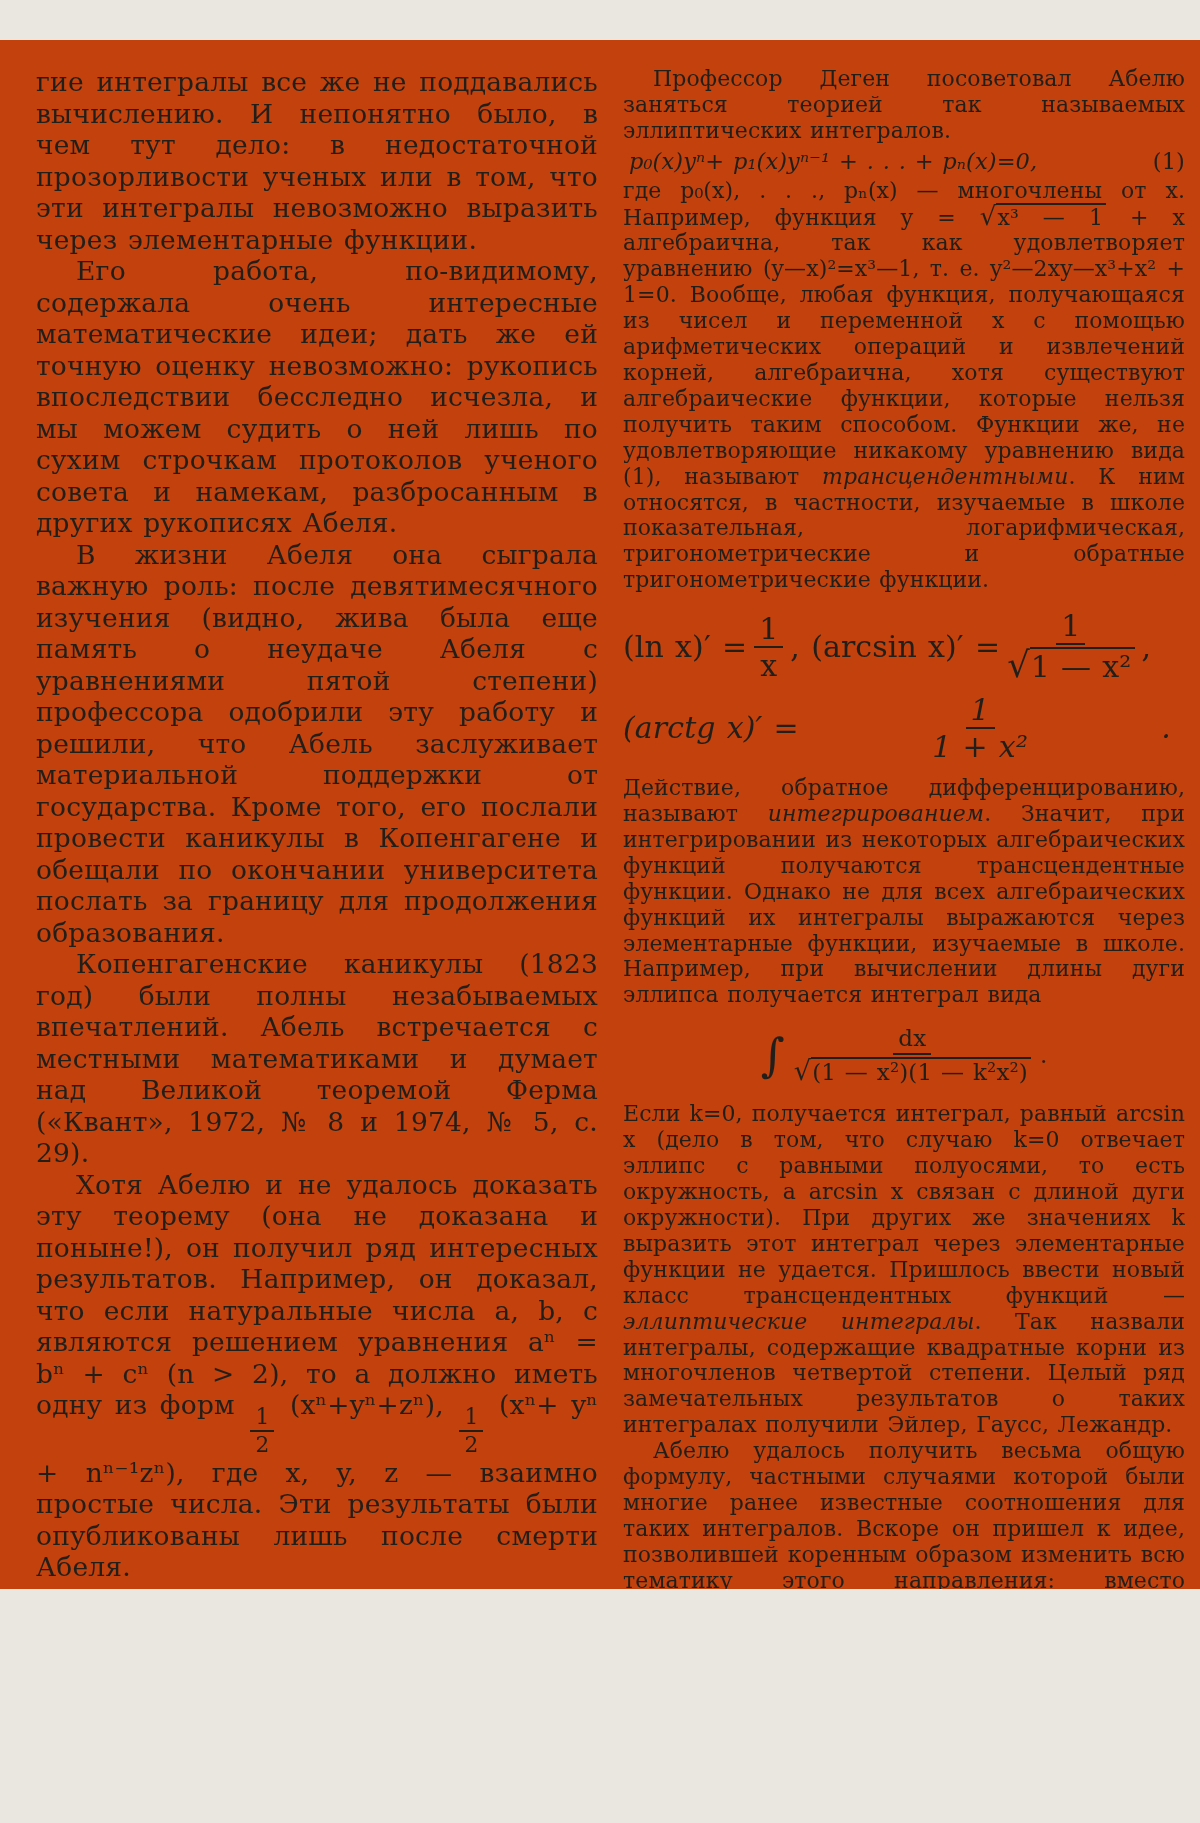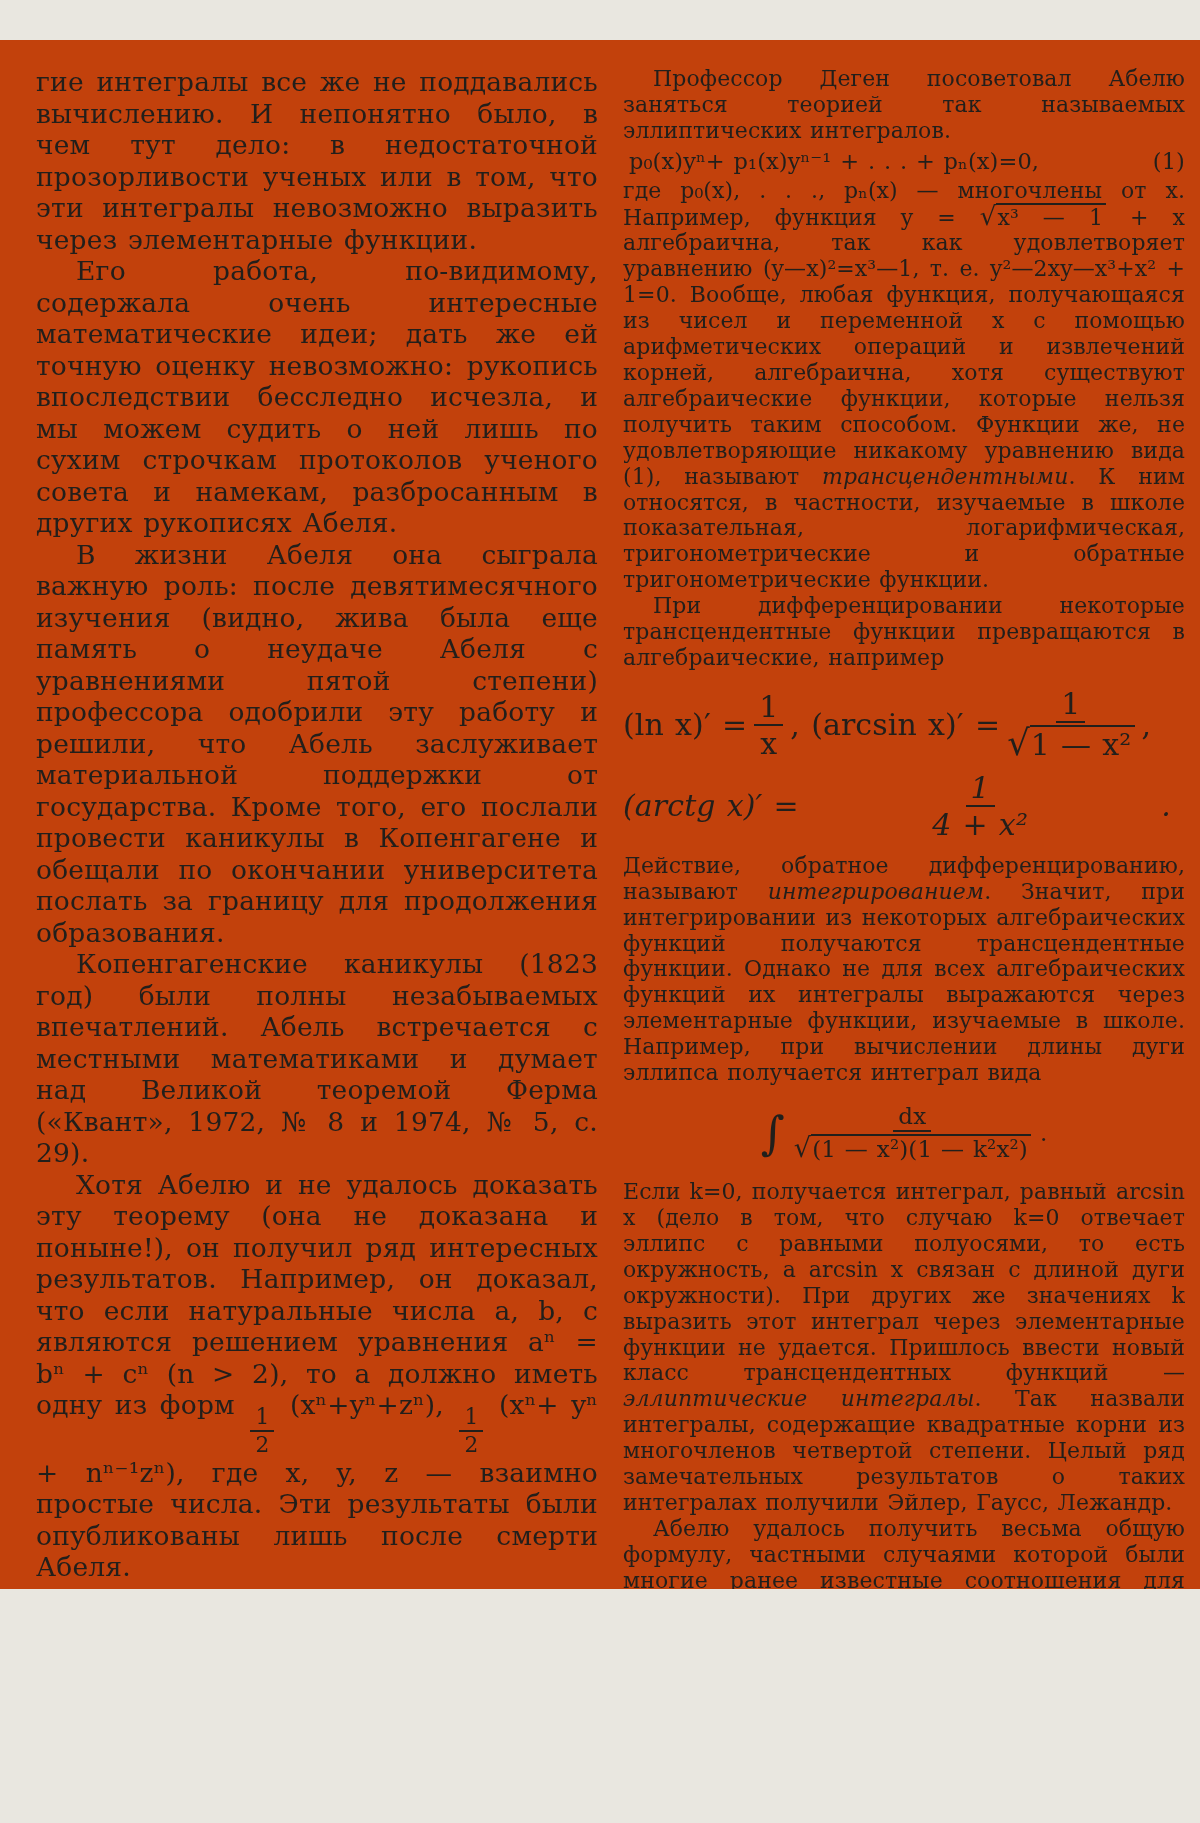--- a/index.html
+++ b/index.html
@@ -48,21 +48,21 @@
   .frac-inline{font-size:0.82em;vertical-align:-0.45em;margin:0 3px;}
 
   
   .sqrt{white-space:nowrap;text-indent:0;}
   .sqrt .sign{font-size:1.18em;}
   .sqrt .rad{border-top:2px solid currentColor;padding:0 3px 0 1px;}
 
   
   .formula{display:flex;align-items:center;text-indent:0;}
   .formula-1{font-size:22.5px;margin:5px 0 3px;align-items:baseline;}
-  .formula-1 .f-body{flex:1;padding-left:6px;}
+  .formula-1 .f-body{flex:1;padding-left:6px;font-style:italic;}
   .formula-1 .f-tag{padding-left:8px;}
   .formula-row{font-size:30px;gap:7px;}
   .deriv-1{margin:16px 0 8px;}
   .deriv-2{justify-content:space-between;padding-right:14px;margin:6px 0 12px;font-style:italic;}
   .elliptic{justify-content:center;gap:9px;margin:18px 0 16px;font-size:23px;}
   .int-sign{font-size:46px;line-height:0.9;font-style:italic;}
 
   .page-number{
     position:absolute;left:1100px;top:1746px;
     font-size:23px;font-weight:bold;font-style:italic;
@@ -102,40 +102,39 @@
 
     <div class="formula formula-1">
       <span class="f-body">p₀(x)yⁿ+ p₁(x)yⁿ⁻¹ + . . . + pₙ(x)=0,</span>
       <span class="f-tag">(1)</span>
     </div>
 
     <p class="noindent">
       <span>где p₀(x), . . ., pₙ(x) — многочлены от x. Например, функция y = </span><span class="sqrt"><span class="sign">√</span><span class="rad">x³ — 1</span></span><span> + x алгебраична, так как удовлетворяет уравнению (y—x)²=x³—1, т. е. y²—2xy—x³+x² + 1=0. Вообще, любая функция, получающаяся из чисел и переменной x с помощью арифметических операций и извлечений корней, алгебраична, хотя существуют алгебраические функции, которые нельзя получить таким способом. Функции же, не удовлетворяющие никакому уравнению вида (1), называют </span><span class="italic">трансцендентными</span><span>. К ним относятся, в частности, изучаемые в школе показательная, логарифмическая, тригонометрические и обратные тригонометрические функции.</span>
     </p>
 
-    <p>При дифференцировании некоторые трансцендентные функции превращаются в алгебраические, например</p>
 
     <div class="formula formula-row deriv-1">
       <span>(ln x)′ =</span>
       <span class="frac">
           <span class="num">1</span>
           <span class="den">x</span>
         </span>
       <span>, (arcsin x)′ =</span>
       <span class="frac">
           <span class="num">1</span>
           <span class="den"><span class="sqrt"><span class="sign">√</span><span class="rad">1 — x²</span></span></span>
         </span>
       <span>,</span>
     </div>
     <div class="formula formula-row deriv-2">
       <span>(arctg x)′ =</span>
       <span class="frac">
           <span class="num">1</span>
-          <span class="den">4 + x²</span>
+          <span class="den">1 + x²</span>
         </span>
       <span>.</span>
     </div>
 
     <p class="noindent">
       <span>Действие, обратное дифференцированию, называют </span><span class="italic">интегрированием</span><span>. Значит, при интегрировании из некоторых алгебраических функций получаются трансцендентные функции. Однако не для всех алгебраических функций их интегралы выражаются через элементарные функции, изучаемые в школе. Например, при вычислении длины дуги эллипса получается интеграл вида</span>
     </p>
 
     <div class="formula elliptic">
       <span class="int-sign">∫</span>

